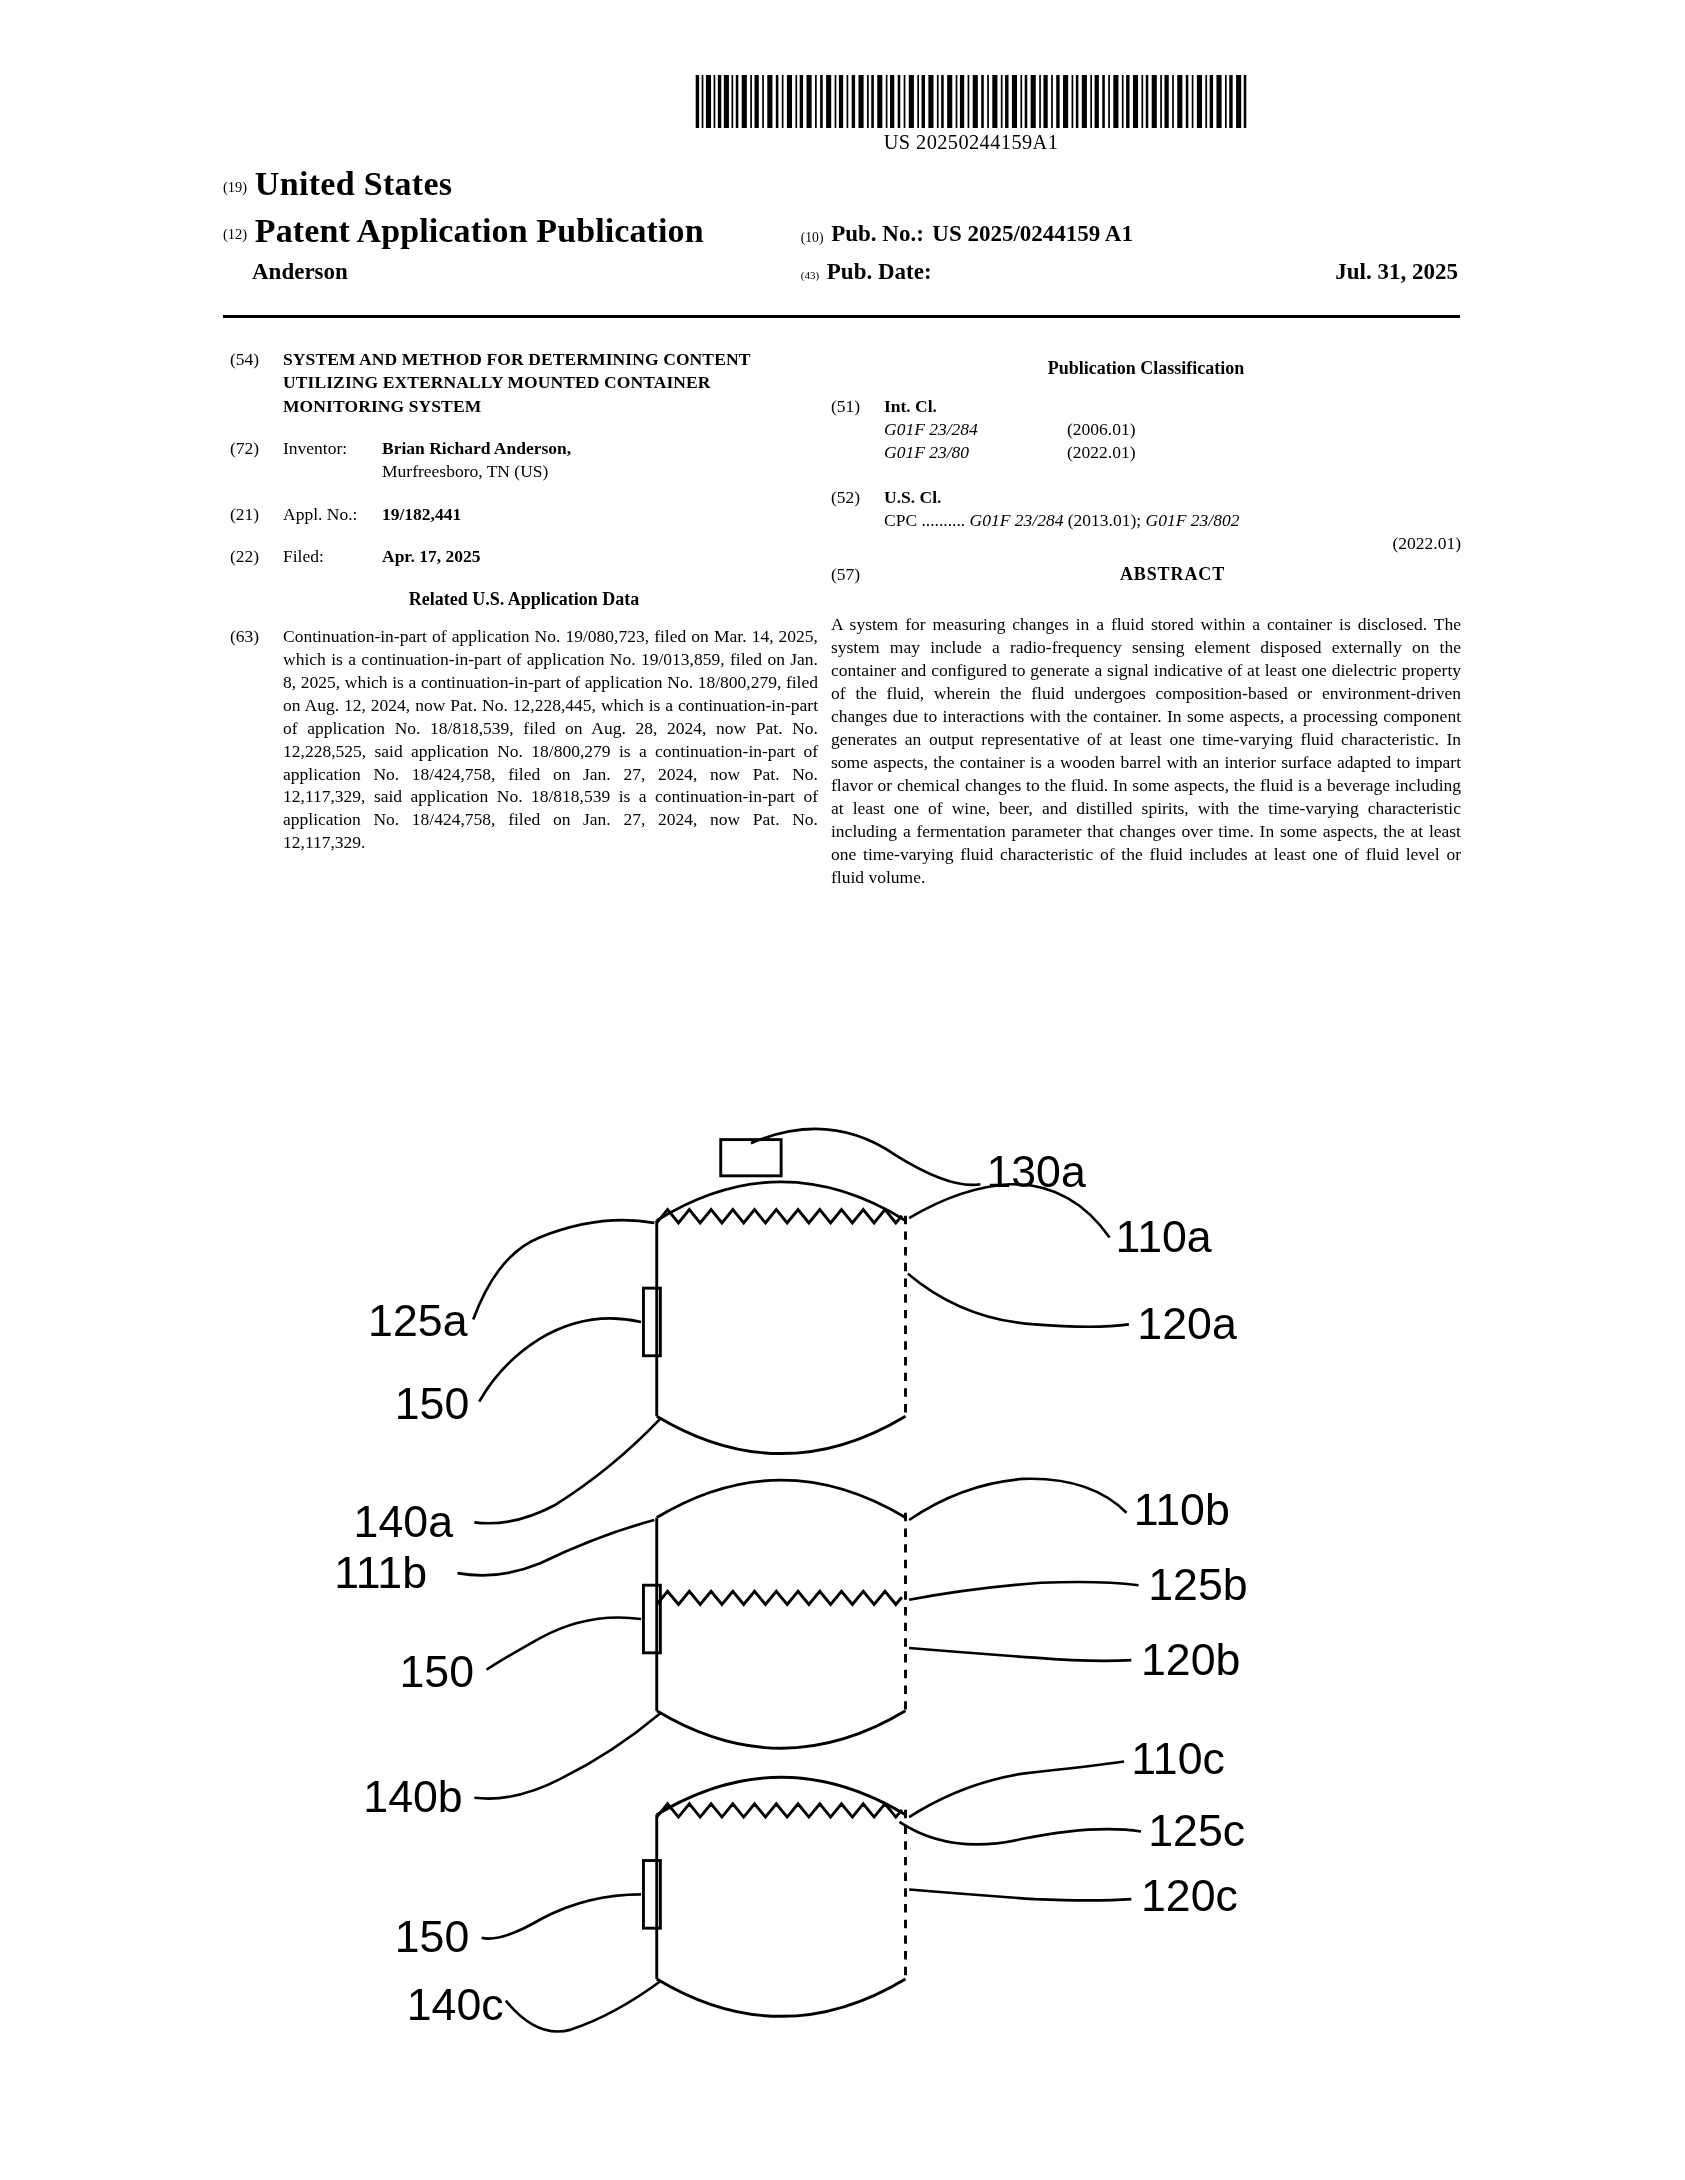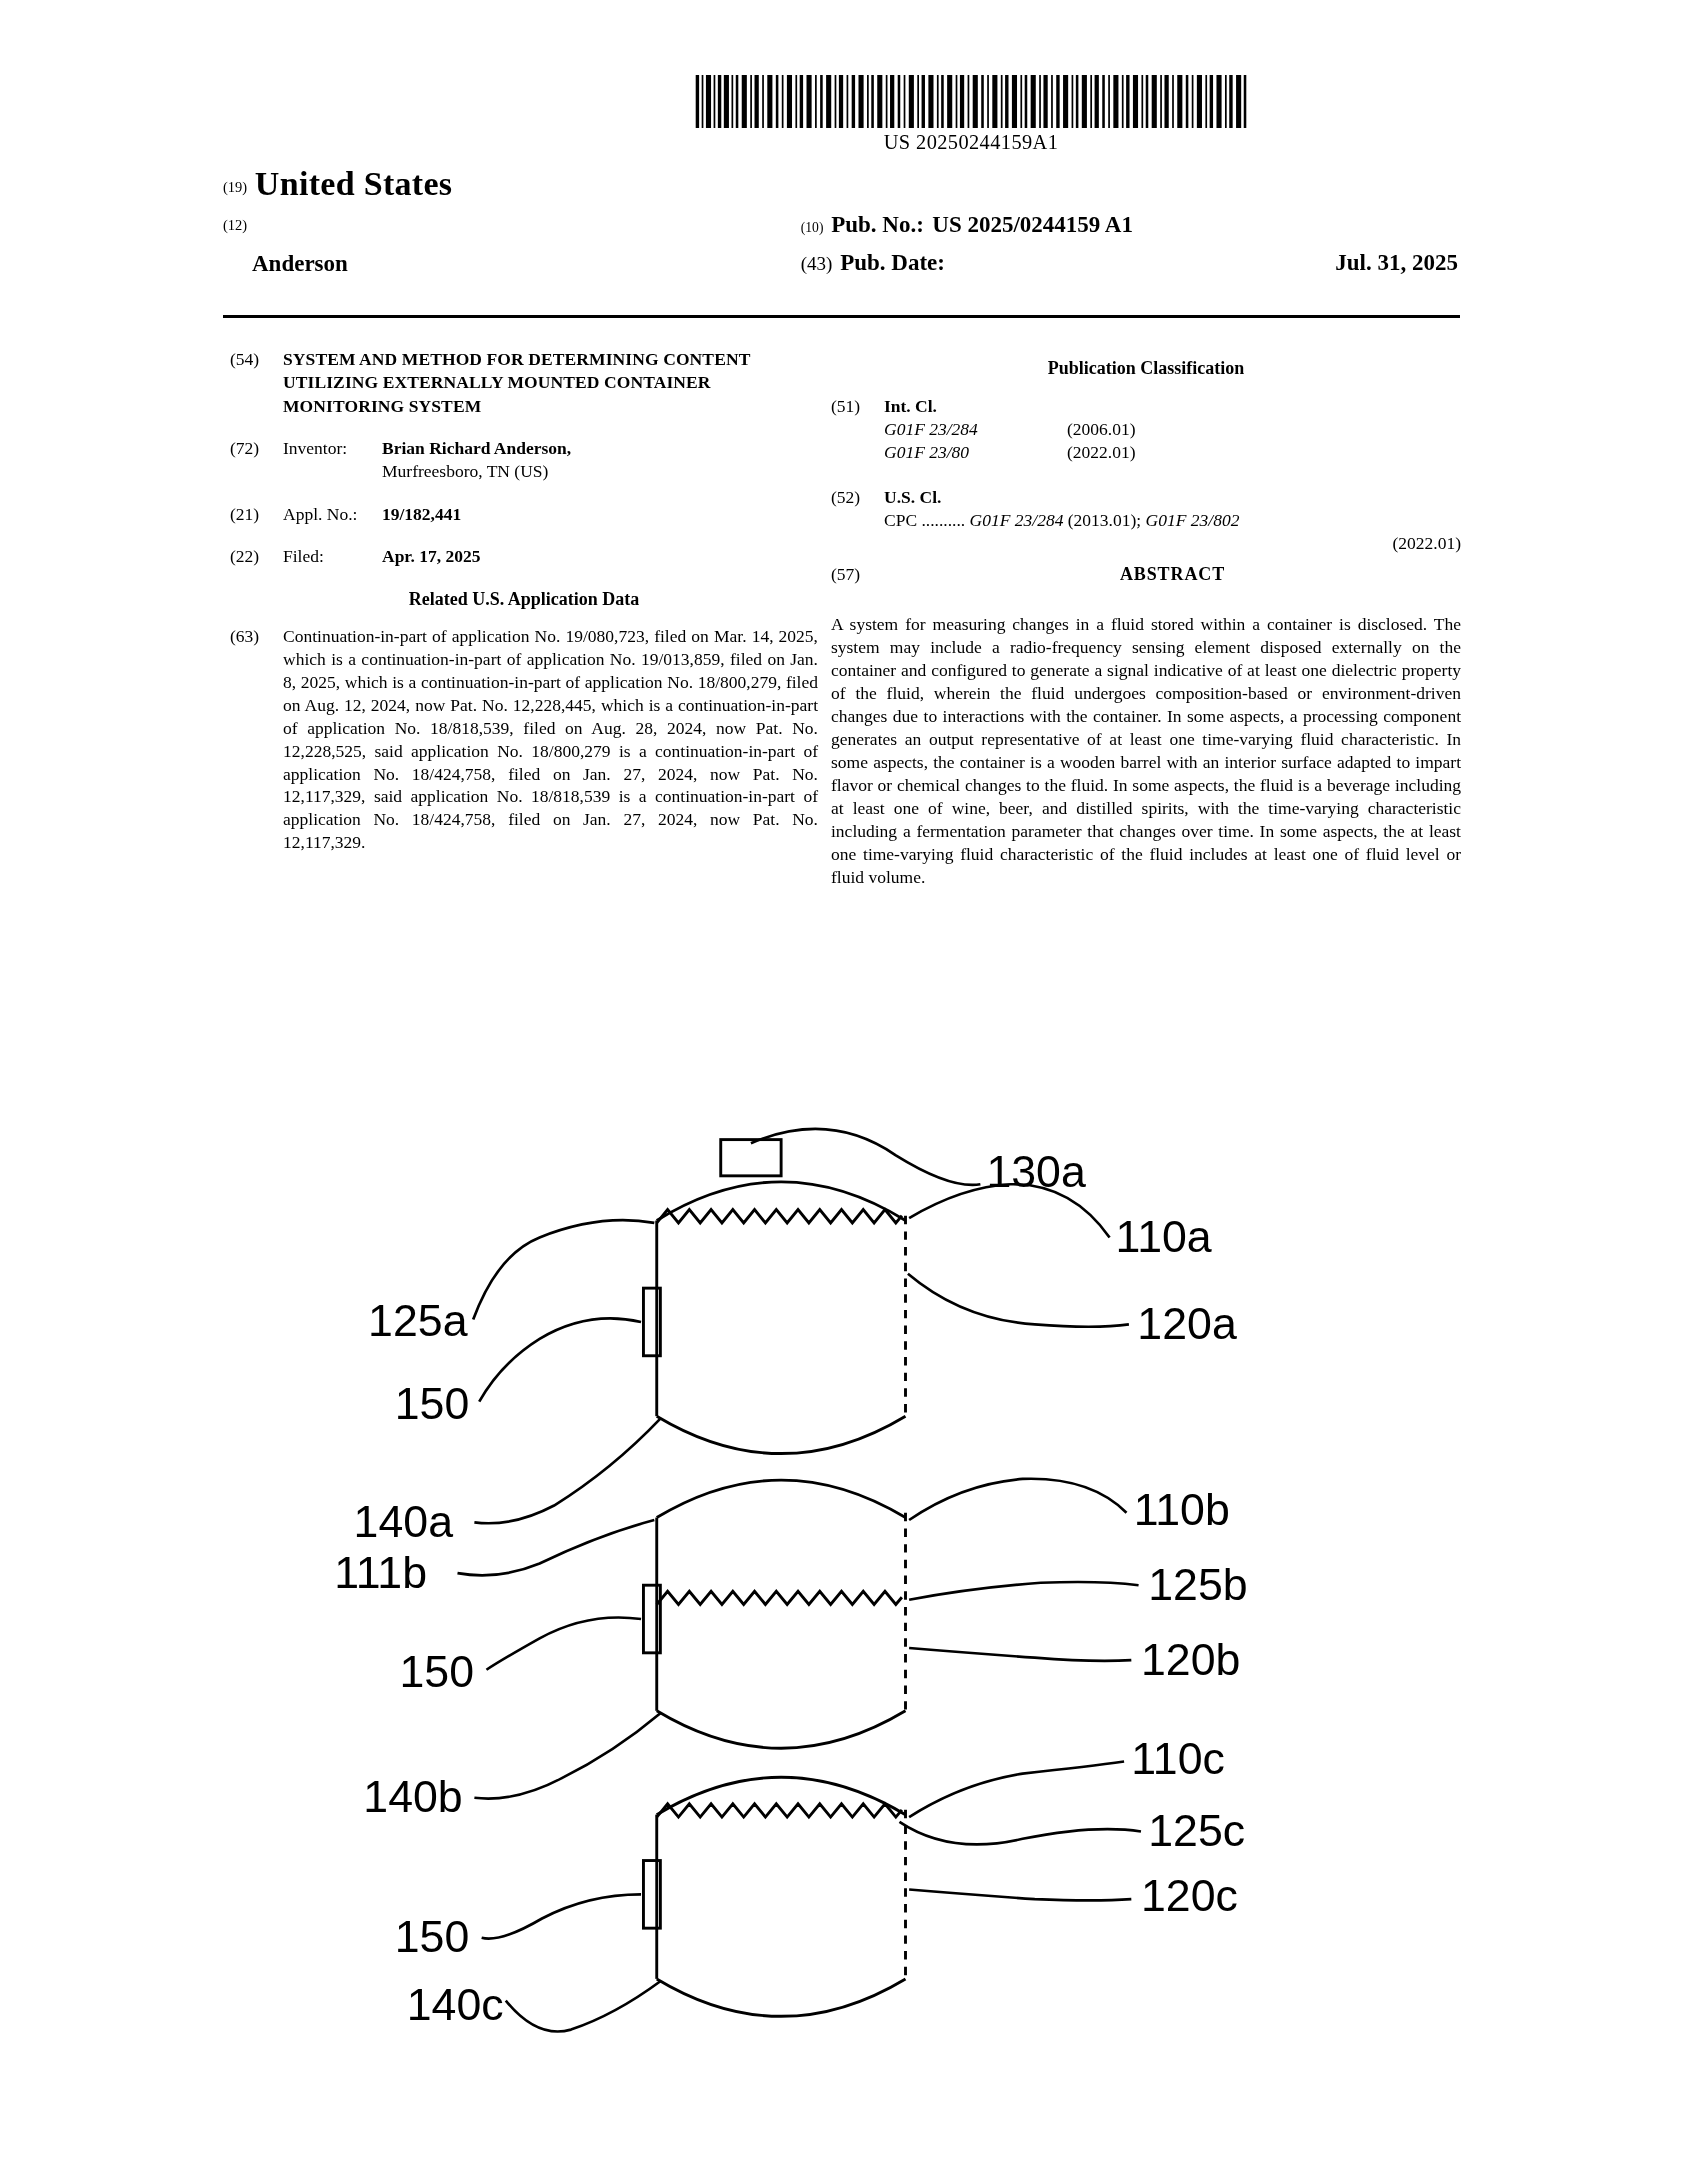--- a/index.html
+++ b/index.html
@@ -22,21 +22,21 @@
   .hdr-row{display:flex;align-items:flex-end;}
   .code{font-size:14.5px;vertical-align:super;padding-right:7.7px;padding-bottom:6px;white-space:nowrap;}
   .us-line{font-size:34px;font-weight:bold;letter-spacing:0.3px;line-height:1.05;}
   .pap-line{font-size:34px;font-weight:bold;letter-spacing:0.1px;line-height:1.1;}
   .hdr-left{width:571px;}
   .hdr-right{flex:1;padding-left:6.8px;}
   .pubno-row{display:flex;align-items:flex-end;font-size:23px;font-weight:bold;white-space:nowrap;}
   .pubno-row .code{font-size:13.6px;font-weight:normal;padding-bottom:1.7px;}
   .pubno-label{padding-right:8.5px;}
   .pubdate-row{display:flex;align-items:baseline;font-size:23px;font-weight:bold;margin-top:12px;white-space:nowrap;}
-  .pubdate-row .code{font-size:19px;font-weight:normal;padding-bottom:1.7px;}
+  .pubdate-row .code{font-size:11px;font-weight:normal;padding-bottom:1.7px;}
   .pubdate-label{padding-right:8.5px;}
   .pubdate-val{margin-left:auto;}
   .author{font-size:23px;font-weight:bold;margin-top:10.2px;padding-left:29px;}
 
   .rule{position:absolute;left:223px;top:315px;width:1237px;height:2.6px;background:#000;}
 
   
   .col{position:absolute;top:348px;font-size:17.5px;line-height:1.31;}
   .col-left{left:230px;width:588px;}
   .col-right{left:831px;width:630px;}
@@ -183,20 +183,21 @@
         <div style="display:flex;align-items:flex-end;">
           <span class="code">(19)</span>
           <span class="us-line">United States</span>
         </div>
       </div>
     </div>
     <div class="hdr-row" style="margin-top:10.2px;">
       <div class="hdr-left">
         <div style="display:flex;align-items:flex-end;">
           <span class="code">(12)</span>
+          <span class="pap-line">Patent Application Publication</span>
         </div>
         <div class="author">Anderson</div>
       </div>
       <div class="hdr-right">
         <div class="pubno-row">
           <span class="code">(10)</span>
           <span class="pubno-label">Pub. No.:</span>
           <span>US 2025/0244159 A1</span>
         </div>
         <div class="pubdate-row">

